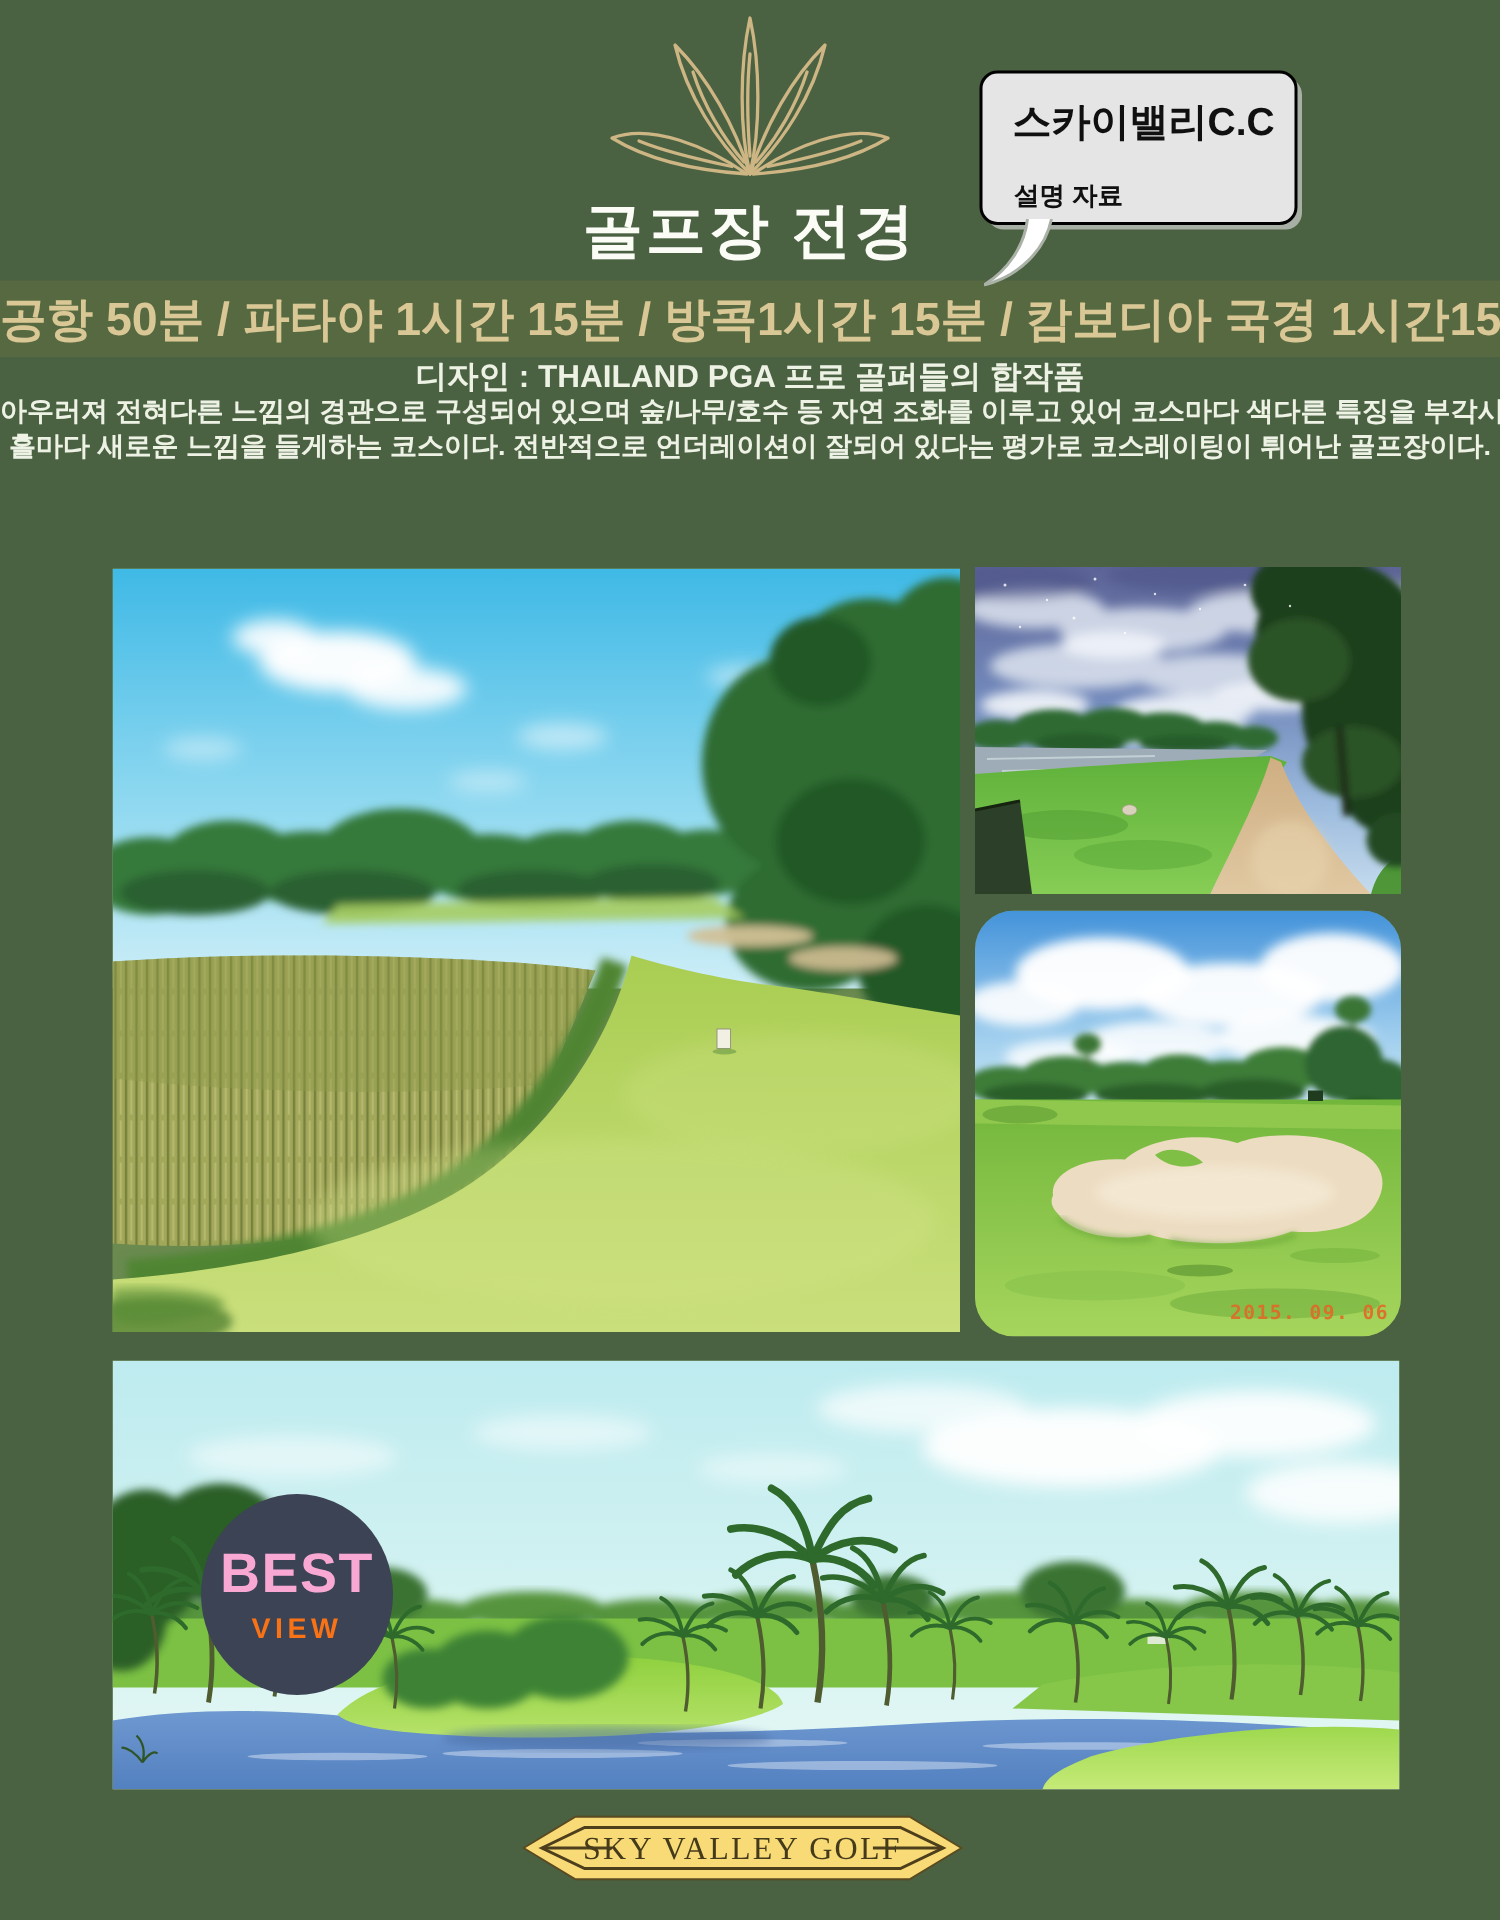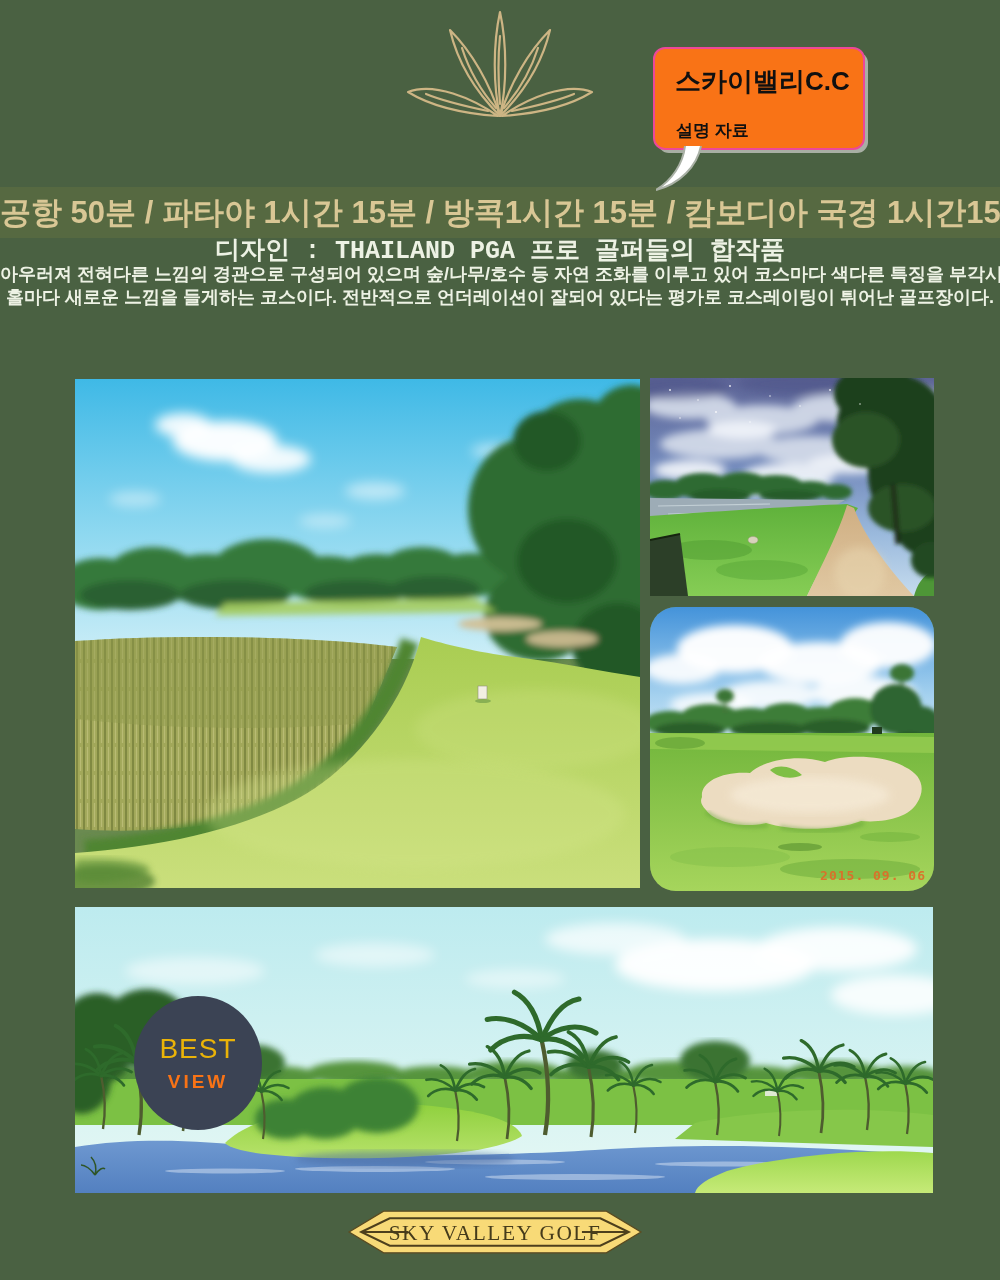--- a/index.html
+++ b/index.html
@@ -5,56 +5,56 @@
   html,body{margin:0;padding:0;background:#4a6142;}
   .page{position:relative;width:1000px;height:1280px;background:#4a6142;overflow:hidden;
         font-family:"Liberation Sans",sans-serif;}
 
   
   .logo-svg{position:absolute;left:350px;top:4px;width:300px;height:122px;}
   .page-title{position:absolute;left:0;top:126px;width:1000px;text-align:center;
               color:#fbfcf6;font-size:40px;font-weight:bold;letter-spacing:2px;}
 
   
-  .bubble{position:absolute;left:653px;top:47px;width:212px;height:103px;background:#f97316;
-          border:2px solid #ec4899;border-radius:12px;box-shadow:4px 4px 0 -1px #a8afa4;
+  .bubble{position:absolute;left:653px;top:47px;width:212px;height:103px;background:#e5e5e5;
+          border:2px solid #000000;border-radius:12px;box-shadow:4px 4px 0 -1px #a8afa4;
           box-sizing:border-box;z-index:6;}
   .bubble-title{margin:15px 0 0 20px;font-size:26px;font-weight:bold;color:#101010;}
   .bubble-sub{margin:20px 0 0 21px;font-size:17px;font-weight:bold;color:#101010;}
   .bubble-tail{position:absolute;left:656px;top:146px;width:46px;height:45px;z-index:7;}
 
   
   .band{position:absolute;left:0;top:187px;width:1000px;height:51px;background:#566941;
         color:#d9c795;font-size:31px;font-weight:bold;line-height:51px;text-align:center;
         white-space:nowrap;}
 
   
   .desc{position:absolute;left:0;top:240px;width:1000px;text-align:center;color:#edf2e4;
         font-weight:bold;}
   .desc .l{line-height:23px;white-space:nowrap;}
-  .desc .big{font-size:25px;font-family:Liberation Mono, monospace;}
+  .desc .big{font-size:21px;}
   .desc .sm{font-size:18px;}
 
   
   .photo{position:absolute;overflow:hidden;background:#6a8a50;}
   .photo svg{display:block;width:100%;height:100%;}
   .photo-main{left:75px;top:379px;width:565px;height:509px;}
   .photo-rt{left:650px;top:378px;width:284px;height:218px;}
   .photo-rb{left:650px;top:607px;width:284px;height:284px;border-radius:26px;}
   .photo-wide{left:75px;top:907px;width:858px;height:286px;}
 
   .timestamp{position:absolute;right:8px;bottom:8px;color:#e06a28;font-size:13px;
              font-weight:bold;letter-spacing:1px;opacity:.9;
              font-family:"DejaVu Sans Mono",monospace;}
 
   
   .badge{position:absolute;left:134px;top:996px;width:128px;height:134px;background:#3b4354;
          border-radius:50%;display:flex;flex-direction:column;align-items:center;
          justify-content:center;gap:6px;z-index:5;}
-  .badge-best{color:#eab308;font-size:28px;font-weight:normal;letter-spacing:1px;}
+  .badge-best{color:#f9a8d4;font-size:37px;font-weight:bold;letter-spacing:1px;}
   .badge-view{color:#f97316;font-size:19px;font-weight:bold;letter-spacing:3px;text-align:right;}
 
   
   .footer-svg{position:absolute;left:345px;top:1208px;width:300px;height:48px;}
 </style>
 </head>
 <body>
 
 <div class="page">
 
@@ -66,20 +66,21 @@
       <path d="M146,104 C132,88 119,66 112,44"></path>
       <path d="M150,112 C172,90 192,60 200,26 C178,48 160,80 150,112 Z"></path>
       <path d="M154,104 C168,88 181,66 188,44"></path>
       <path d="M148,112 C118,110 84,104 58,88 C84,78 122,94 148,112 Z"></path>
       <path d="M138,107 C114,102 93,97 76,90"></path>
       <path d="M152,112 C182,110 216,104 242,88 C216,78 178,94 152,112 Z"></path>
       <path d="M162,107 C186,102 207,97 224,90"></path>
     </g>
   </svg>
 
+  <div class="page-title">골프장 전경</div>
 
   <div class="bubble">
     <div class="bubble-title">스카이밸리C.C</div>
     <div class="bubble-sub">설명 자료</div>
   </div>
   <svg class="bubble-tail" viewBox="0 0 46 45">
     <path d="M0,44 C16,34 27,18 29,0 L45,0 C41,20 24,38 0,44 Z" fill="#ffffff"></path>
     <path d="M0,44 C16,34 27,18 29,0" stroke="#aab1a6" stroke-width="2" fill="none"></path>
     <path d="M45,0 C41,20 24,38 0,44" stroke="#aab1a6" stroke-width="2" fill="none"></path>
   </svg>

